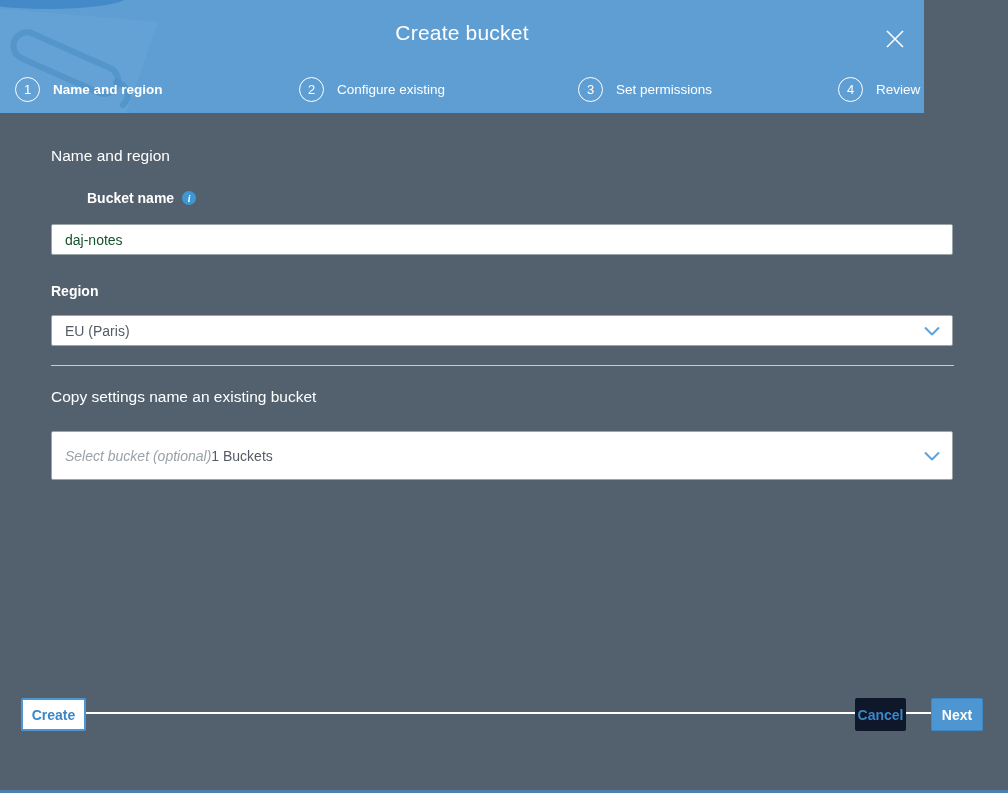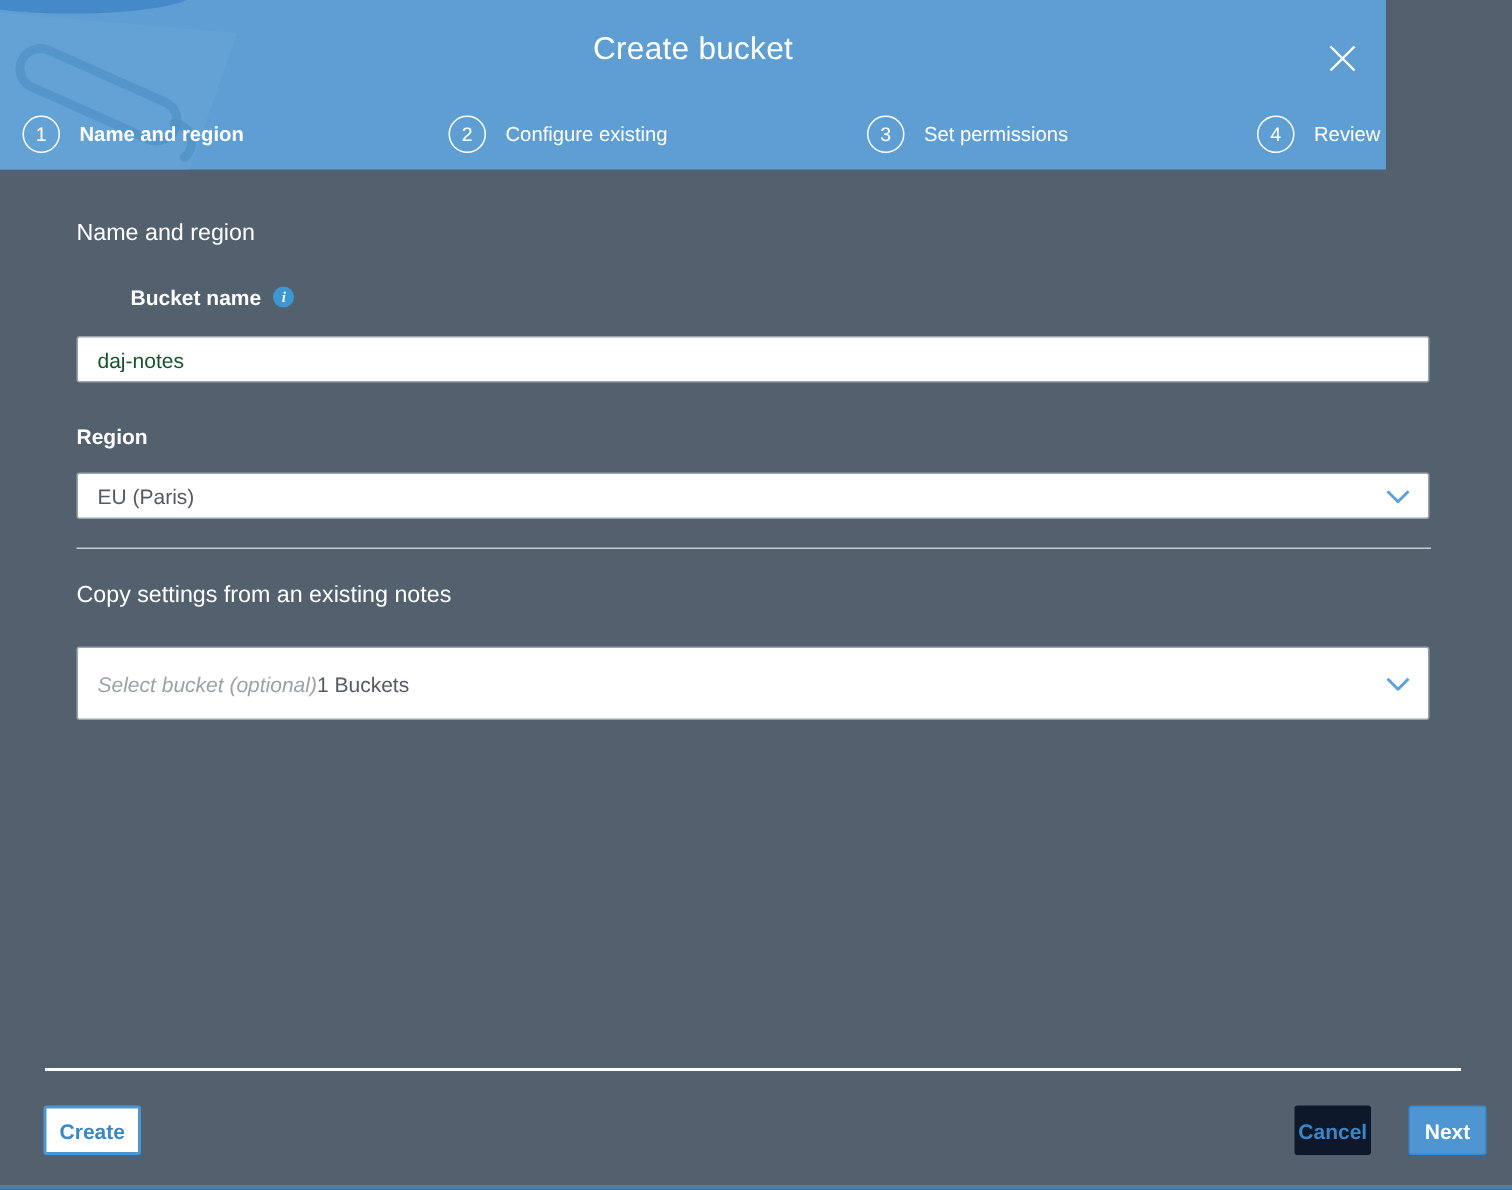--- a/index.html
+++ b/index.html
@@ -81,25 +81,24 @@
     position:absolute; left:51px; top:365px; width:903px; height:1px;
     background:#c7cbce;
   }
   .footer-divider {
     position:absolute; left:30px; top:712px; width:944px; height:2px;
     background:#ffffff;
   }
 
   
   .btn {
-    position:absolute; top:737px; height:33px;
+    position:absolute; top:698px; height:33px;
     display:flex; align-items:center; justify-content:center;
     font-size:14px; font-weight:700; border-radius:2px; cursor:pointer;
     font-family:"Liberation Sans","DejaVu Sans",sans-serif;
-    margin-left:8px;
   }
   .btn-create {
     left:21px; width:65px; background:#ffffff; color:#3a87c8;
     border:2px solid #4d96d2;
   }
   .btn-cancel {
     left:855px; width:51px; background:#0f172a; color:#3a87c8; border:none;
   }
   .btn-next {
     left:931px; width:52px; background:#4d96d2; color:#ffffff;
@@ -165,21 +164,21 @@
 
   <div class="selectbox sel-region">
     <span>EU (Paris)</span>
     <svg class="chevron" width="16" height="9" viewBox="0 0 16 9">
       <polyline points="1,1 8,8 15,1" fill="none" stroke="#5da2dc" stroke-width="2"></polyline>
     </svg>
   </div>
 
   <div class="mid-divider"></div>
 
-  <div class="section-heading h-copy">Copy settings from an existing notes</div>
+  <div class="section-heading h-copy">Copy settings name an existing bucket</div>
 
   <div class="selectbox sel-copy">
     <span class="sel-placeholder">Select bucket (optional)</span>
     <span class="sel-suffix">1 Buckets</span>
     <svg class="chevron" width="16" height="9" viewBox="0 0 16 9">
       <polyline points="1,1 8,8 15,1" fill="none" stroke="#5da2dc" stroke-width="2"></polyline>
     </svg>
   </div>
 
   <div class="footer-divider"></div>

